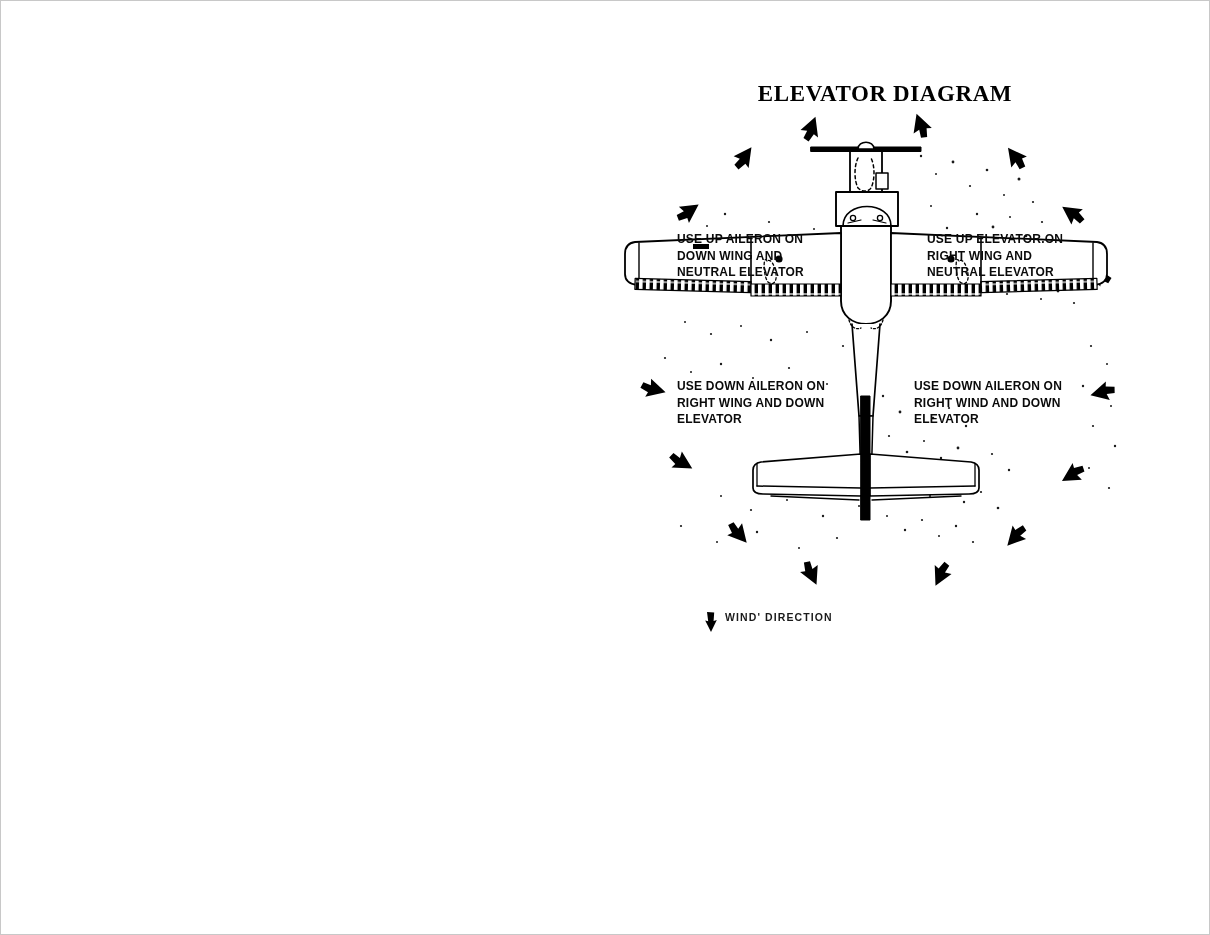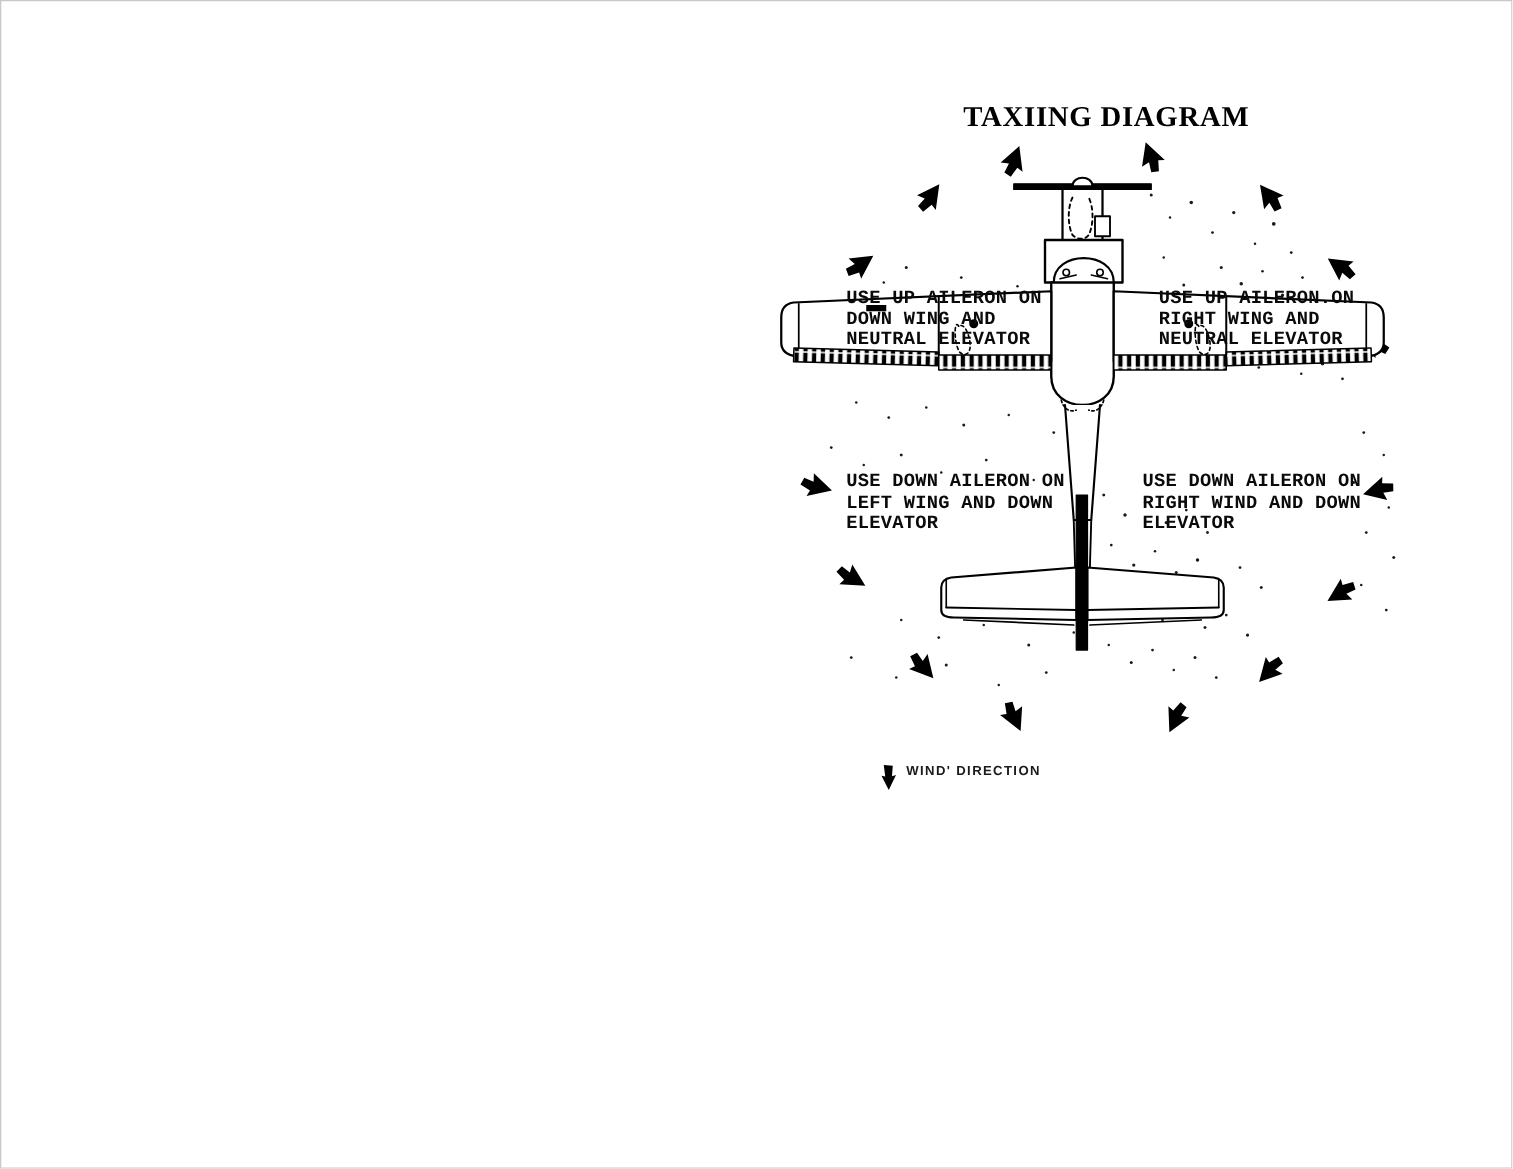--- a/index.html
+++ b/index.html
@@ -44,23 +44,23 @@
     top: 95px;
     width: 530px;
     height: 540px;
   }
   #diagram svg {
     display: block;
   }
   
   .quad-label {
     position: absolute;
-    font-family: Liberation Mono, monospace;
+    font-family: Liberation Sans, sans-serif;
     font-weight: bold;
-    font-size: 15px;
+    font-size: 12px;
     line-height: 16.5px;
     letter-spacing: 0.2px;
     white-space: nowrap;
     color: #0a0a0a;
   }
   .quad-label span { display: block; }
   #label-top-left    { left: 676px; top: 230px; }
   #label-top-right   { left: 926px; top: 230px; }
   #label-bottom-left { left: 676px; top: 377px; }
   #label-bottom-right{ left: 913px; top: 377px; }
@@ -79,21 +79,21 @@
     font-size: 10.5px;
     letter-spacing: 1.1px;
     color: #1a1a1a;
   }
 </style>
 </head>
 <body>
 
 <div id="page">
 
-  <div id="title">TAXIING DIAGRAM</div>
+  <div id="title">ELEVATOR DIAGRAM</div>
 
   <div id="diagram">
     <svg width="530" height="540" viewBox="0 0 530 540" xmlns="http://www.w3.org/2000/svg">
       <defs>
 
         <g id="windArrow">
           <path d="M 0,13 L -9.5,-5.5 L -4.5,-4.0 L -2.0,-12.5 L 4.0,-11.0 L 3.0,-3.0 L 9.5,-4.5 Z" fill="#000000"></path>
         </g>
 
         <pattern id="hinge" x="0" y="0" width="7" height="11" patternUnits="userSpaceOnUse">
@@ -330,28 +330,28 @@
     </svg>
   </div>
 
   <div class="quad-label" id="label-top-left">
     <span>USE UP AILERON ON</span>
     <span>DOWN WING AND</span>
     <span>NEUTRAL ELEVATOR</span>
   </div>
 
   <div class="quad-label" id="label-top-right">
-    <span>USE UP AILERON.ON</span>
+    <span>USE UP ELEVATOR.ON</span>
     <span>RIGHT WING AND</span>
     <span>NEUTRAL ELEVATOR</span>
   </div>
 
   <div class="quad-label" id="label-bottom-left">
     <span>USE DOWN AILERON ON</span>
-    <span>LEFT WING AND DOWN</span>
+    <span>RIGHT WING AND DOWN</span>
     <span>ELEVATOR</span>
   </div>
 
   <div class="quad-label" id="label-bottom-right">
     <span>USE DOWN AILERON ON</span>
     <span>RIGHT WIND AND DOWN</span>
     <span>ELEVATOR</span>
   </div>
 
   <div id="legend">

